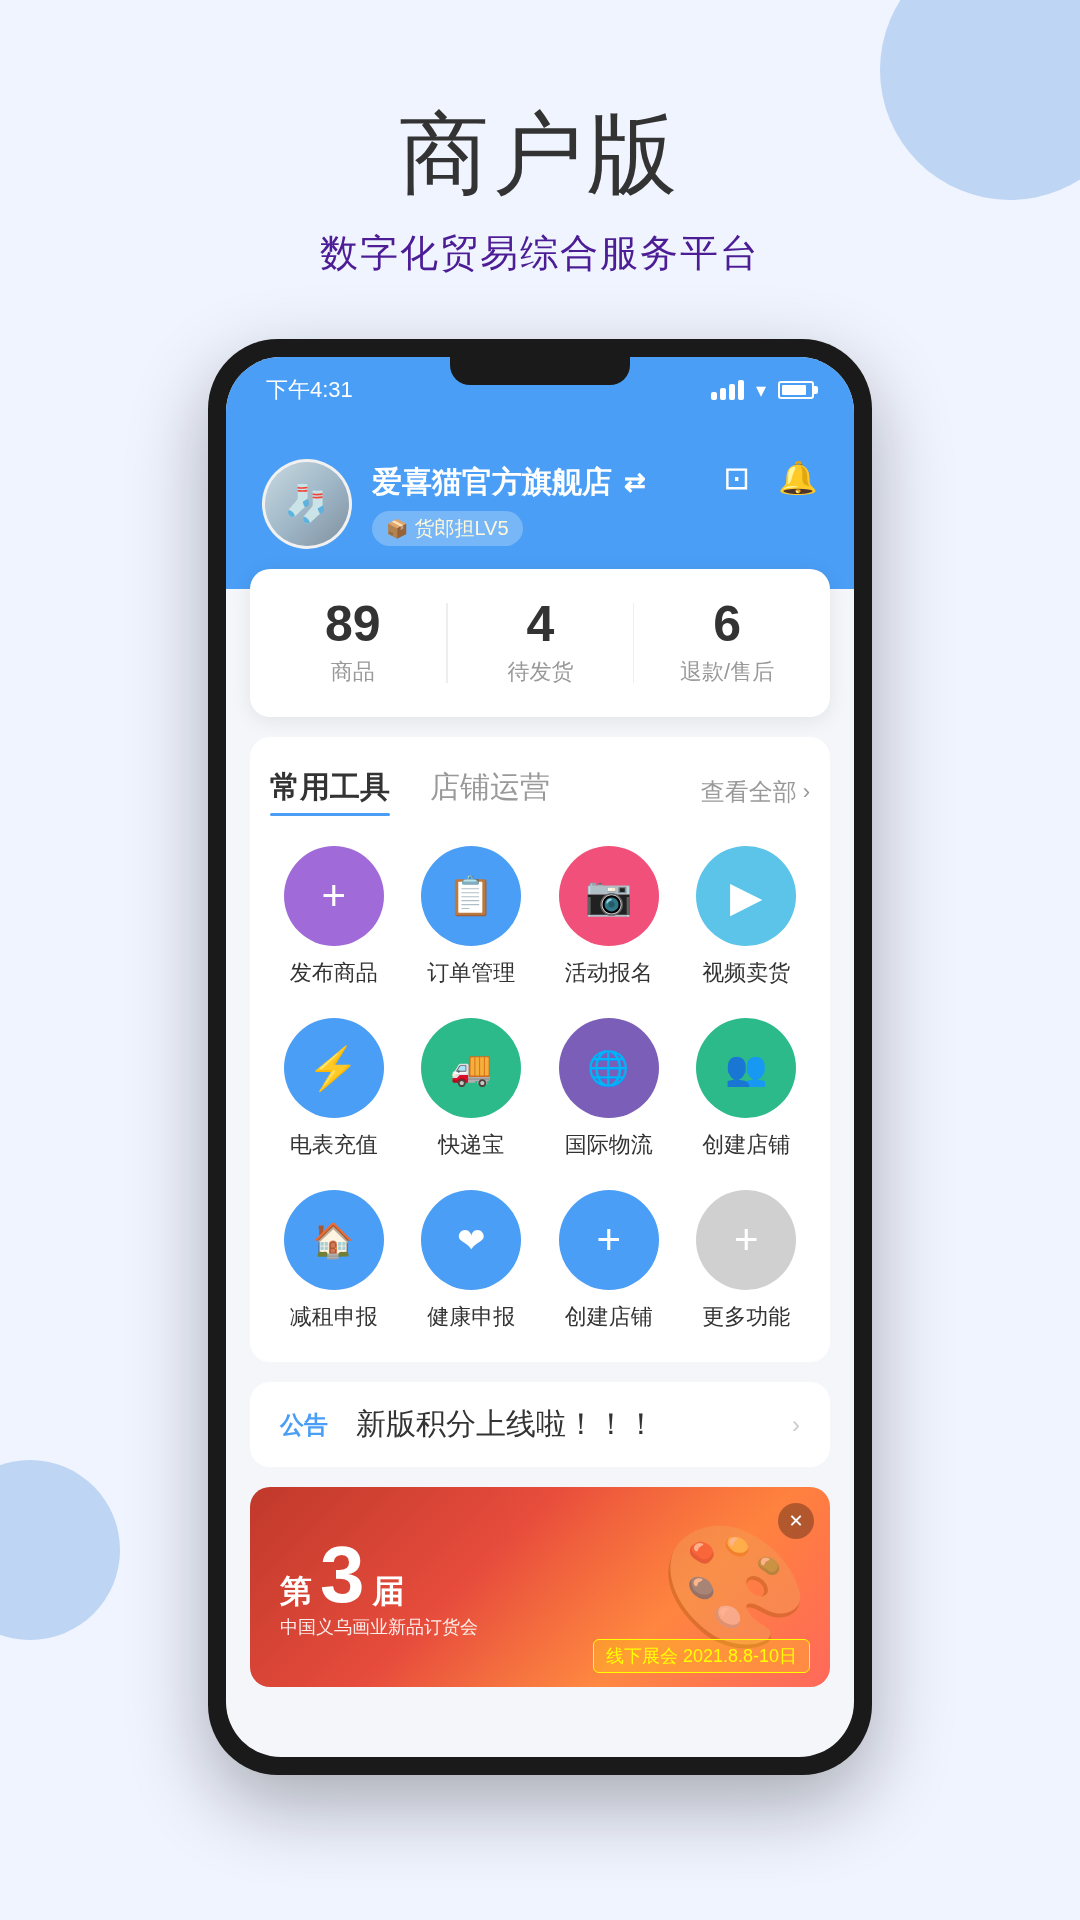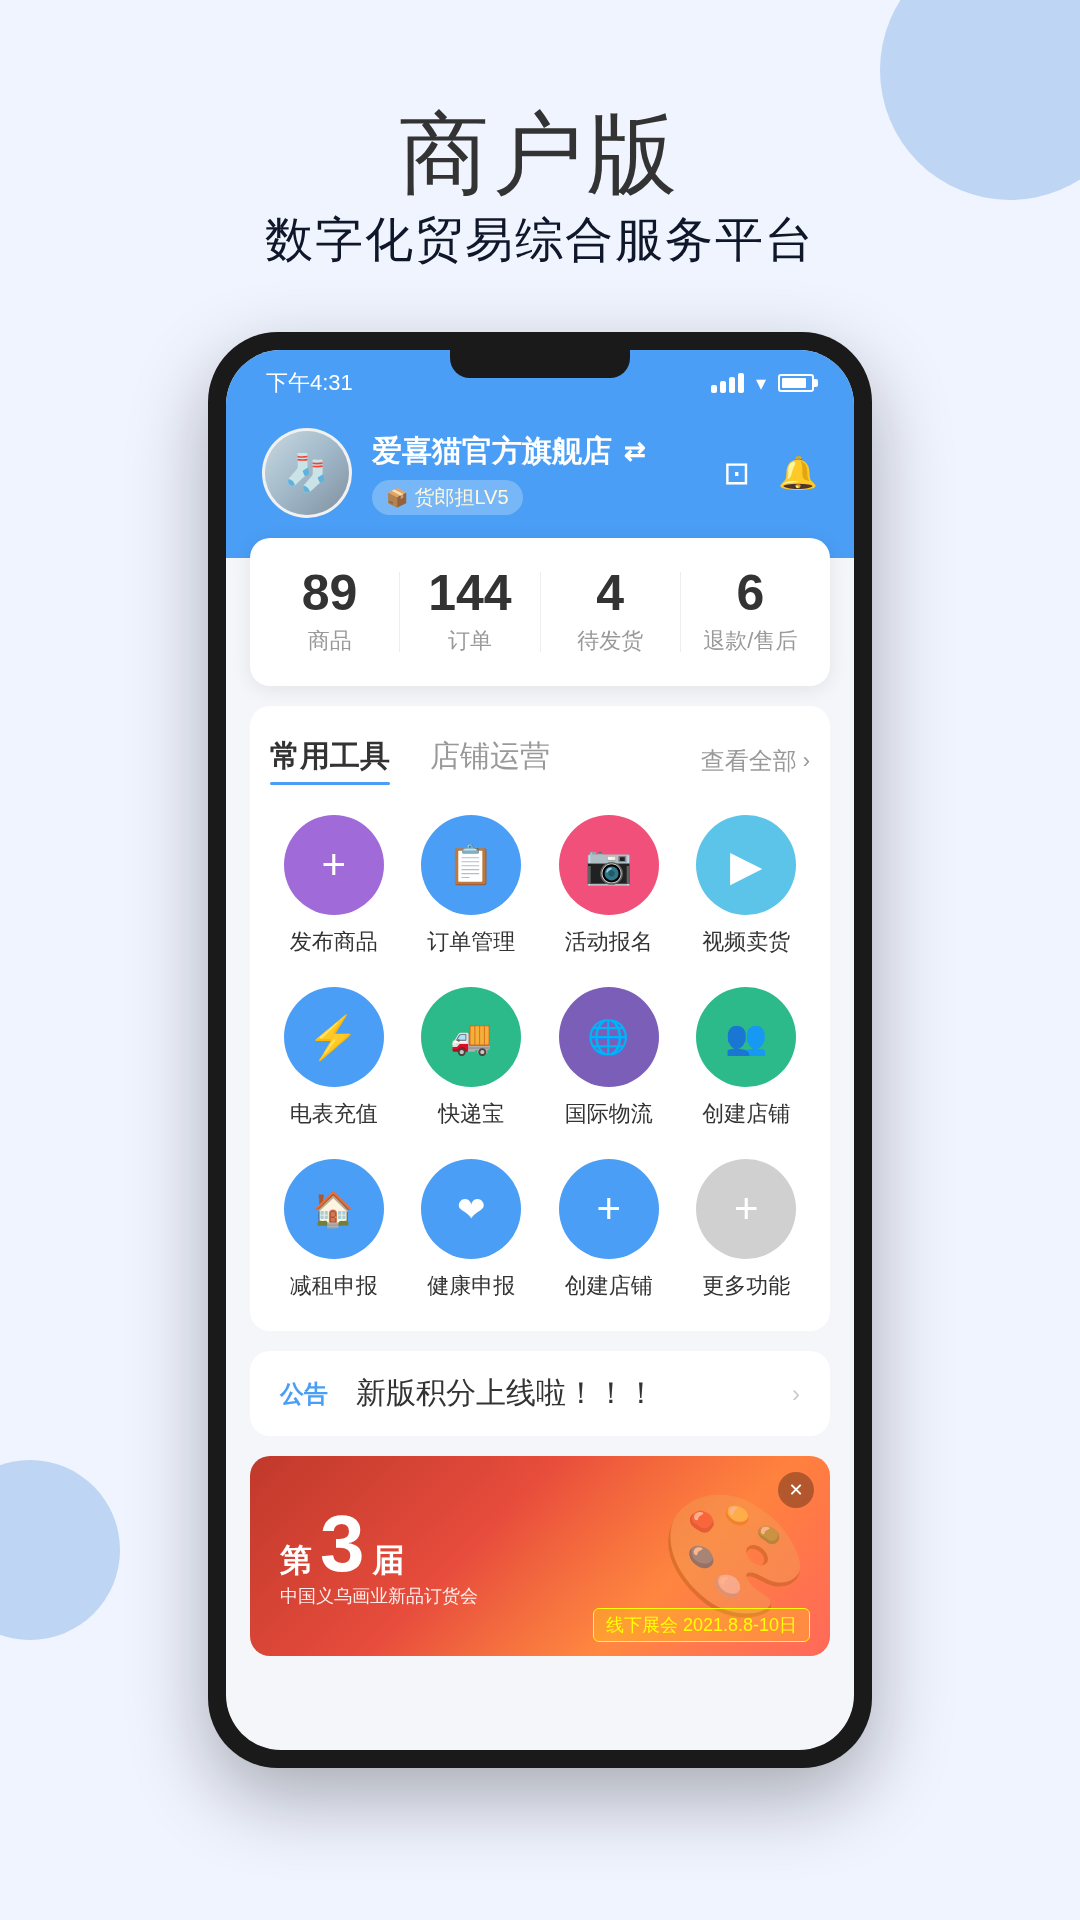--- a/index.html
+++ b/index.html
@@ -44,22 +44,23 @@
       z-index: 1;
     }
     .page-title {
       font-size: 90px;
       font-weight: 300;
       color: #333;
       letter-spacing: 4px;
       line-height: 1.2;
     }
     .page-subtitle {
-      font-size: 48px;
-      color: #0f172a;
+      font-size: 38px;
+      color: #4c1d95;
+      margin-top: 20px;
       letter-spacing: 2px;
     }
 
     
     .phone-container {
       position: relative;
       z-index: 2;
       display: flex;
       justify-content: center;
       padding: 0 60px;
@@ -151,22 +152,23 @@
       border-radius: 1px;
     }
 
     
     .app-header {
       background: #4a9ef5;
       padding: 20px 36px 40px;
     }
     .user-row {
       display: flex;
-      align-items: center;
+      align-items: flex-start;
       justify-content: space-between;
+      margin-top: 24px;
     }
     .user-info {
       display: flex;
       align-items: center;
       gap: 20px;
     }
     .avatar {
       width: 90px;
       height: 90px;
       border-radius: 50%;
@@ -509,24 +511,20 @@
           </div>
         </div>
       </div>
 
       <div class="stats-card">
         <div class="stat-item">
           <div class="stat-value">89</div>
           <div class="stat-label">商品</div>
         </div>
         <div class="stat-divider"></div>
-        <div class="stat-item">
-          <div class="stat-value">144</div>
-          <div class="stat-label">订单</div>
-        </div>
         <div class="stat-divider"></div>
         <div class="stat-item">
           <div class="stat-value">4</div>
           <div class="stat-label">待发货</div>
         </div>
         <div class="stat-divider"></div>
         <div class="stat-item">
           <div class="stat-value">6</div>
           <div class="stat-label">退款/售后</div>
         </div>

